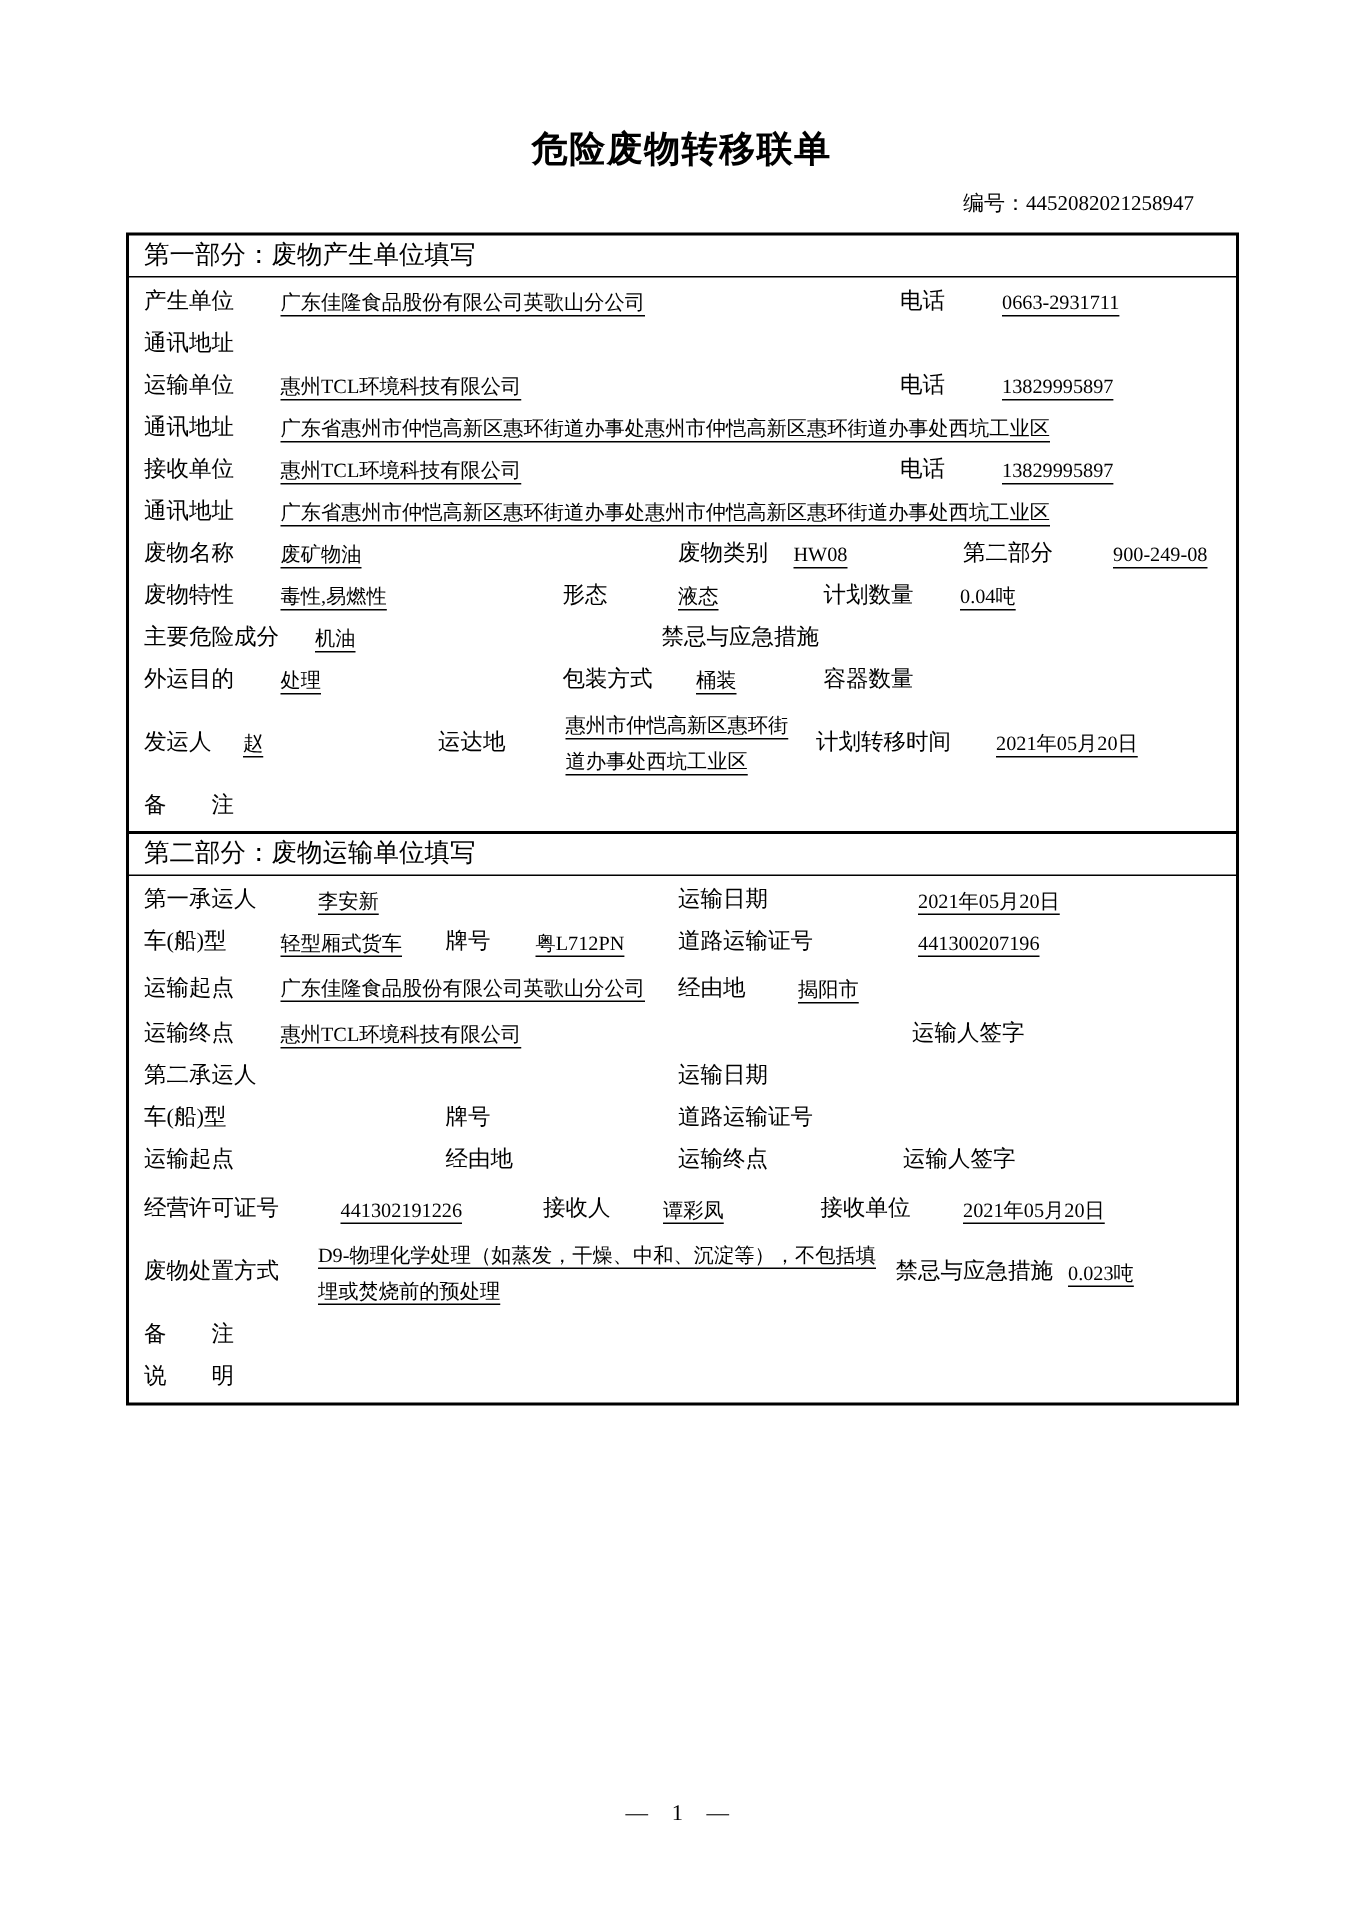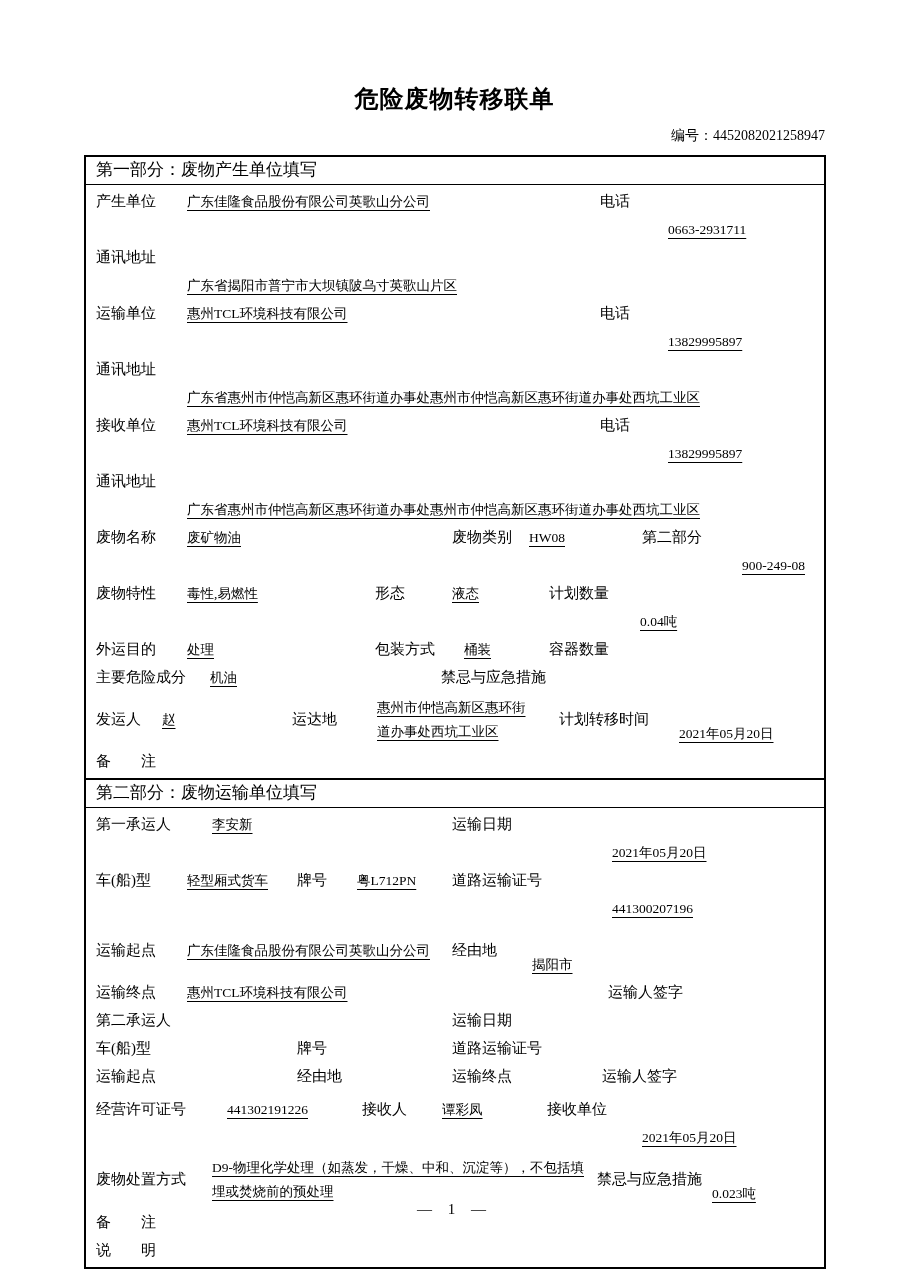--- a/index.html
+++ b/index.html
@@ -15,53 +15,53 @@
   }
   .title {
     padding-top: 83px;
     text-align: center;
     font-size: 24px;
     font-weight: bold;
     letter-spacing: 1px;
   }
   .serial {
     margin-top: 12px;
-    padding-right: 84px;
+    padding-right: 113px;
     text-align: right;
     font-size: 14px;
   }
   .serial .num { font-size: 14px; }
   .manifest {
     margin: 10px 83px 0 84px;
     border: 2px solid #000;
   }
   .sec-head {
     padding: 3px 10px 4px;
     font-size: 17px;
     line-height: 20px;
     border-bottom: 1px solid #000;
   }
   .sec-head.boundary { border-top: 2px solid #000; }
   .sec-body { padding: 3px 0 2px; }
   .row {
     display: flex;
-    align-items: flex-start;
+    align-items: center;
     padding: 4px 10px 5px;
     font-size: 15px;
     line-height: 19px;
   }
   .row.multi { align-items: center; }
   .lbl { flex: none; }
   .val {
     flex: none;
     font-size: 13.5px;
     text-decoration: underline;
     text-underline-offset: 4px;
   }
-  .val.grow { flex: 1 1 auto; margin-top: 28px; }
+  .val.grow { flex: 1 1 auto; }
   .mval { line-height: 1.75; }
   .notes { flex: 1 1 auto; font-size: 14px; line-height: 25px; }
   .notes div { margin: 1px 0; }
   .pagenum {
     position: absolute;
     left: 0; right: 0; bottom: 68px;
     text-align: center;
     font-size: 15px;
     letter-spacing: 6px;
   }
@@ -84,21 +84,20 @@
 
       <div class="row">
         <span class="lbl" style="width:91px">产生单位</span>
         <span class="val" style="width:413px">广东佳隆食品股份有限公司英歌山分公司</span>
         <span class="lbl" style="width:68px">电话</span>
         <span class="val grow">0663-2931711</span>
       </div>
 
       <div class="row">
         <span class="lbl" style="width:91px">通讯地址</span>
-        <span class="val grow">广东省揭阳市普宁市大坝镇陂乌寸英歌山片区</span>
       </div>
 
       <div class="row">
         <span class="lbl" style="width:91px">运输单位</span>
         <span class="val" style="width:413px">惠州TCL环境科技有限公司</span>
         <span class="lbl" style="width:68px">电话</span>
         <span class="val grow">13829995897</span>
       </div>
 
       <div class="row">
@@ -130,38 +129,38 @@
       <div class="row">
         <span class="lbl" style="width:91px">废物特性</span>
         <span class="val" style="width:188px">毒性,易燃性</span>
         <span class="lbl" style="width:77px">形态</span>
         <span class="val" style="width:97px">液态</span>
         <span class="lbl" style="width:91px">计划数量</span>
         <span class="val grow">0.04吨</span>
       </div>
 
       <div class="row">
+        <span class="lbl" style="width:114px">主要危险成分</span>
+        <span class="val" style="width:231px">机油</span>
+        <span class="lbl">禁忌与应急措施</span>
+      </div>
+
+      <div class="row">
         <span class="lbl" style="width:91px">外运目的</span>
         <span class="val" style="width:188px">处理</span>
         <span class="lbl" style="width:89px">包装方式</span>
         <span class="val" style="width:85px">桶装</span>
         <span class="lbl">容器数量</span>
       </div>
 
-      <div class="row">
-        <span class="lbl" style="width:114px">主要危险成分</span>
-        <span class="val" style="width:231px">机油</span>
-        <span class="lbl">禁忌与应急措施</span>
-      </div>
-
       <div class="row multi">
         <span class="lbl" style="width:66px">发运人</span>
         <span class="val" style="width:130px">赵</span>
         <span class="lbl" style="width:85px">运达地</span>
-        <span class="val mval" style="width:150px;margin-right:32px">惠州市仲恺高新区惠环街道办事处西坑工业区</span>
+        <span class="val mval" style="width:150px;margin-right:17px">惠州市仲恺高新区惠环街道办事处西坑工业区</span>
         <span class="lbl" style="width:120px">计划转移时间</span>
         <span class="val grow">2021年05月20日</span>
       </div>
 
       <div class="row">
         <span class="lbl">备　　注</span>
       </div>
     </div>
 
     <div class="sec-head boundary">第二部分：废物运输单位填写</div>

